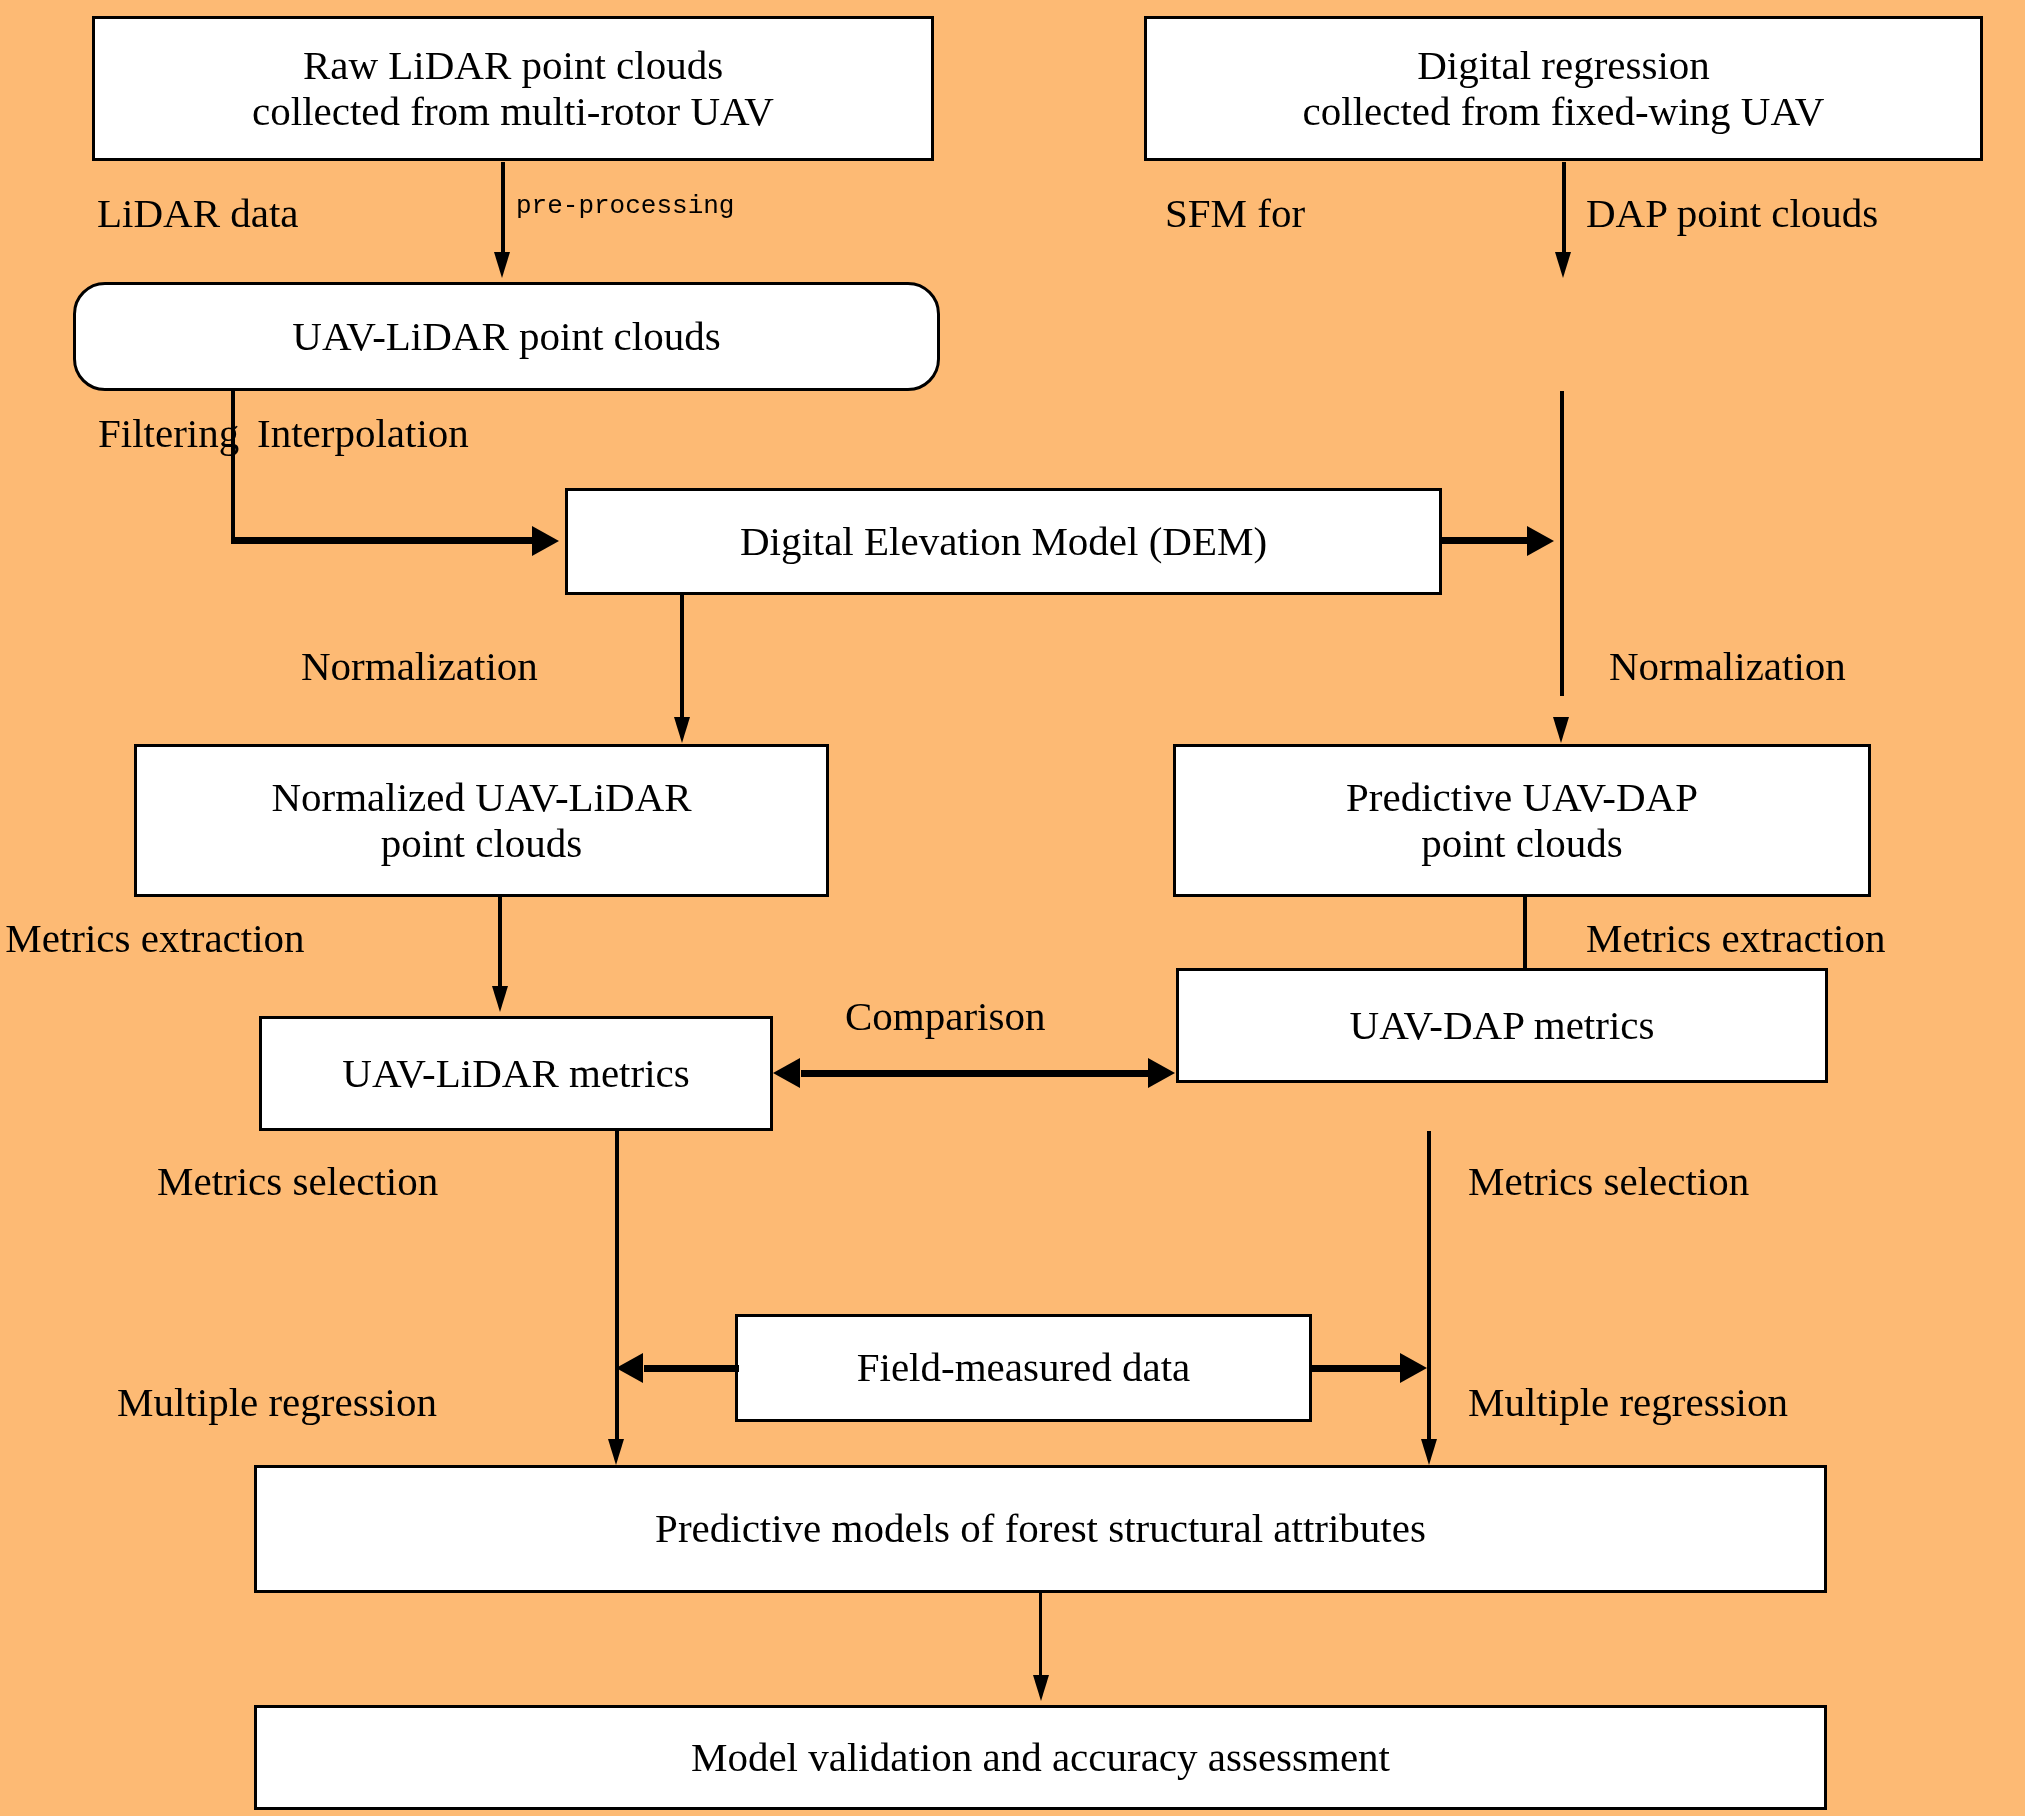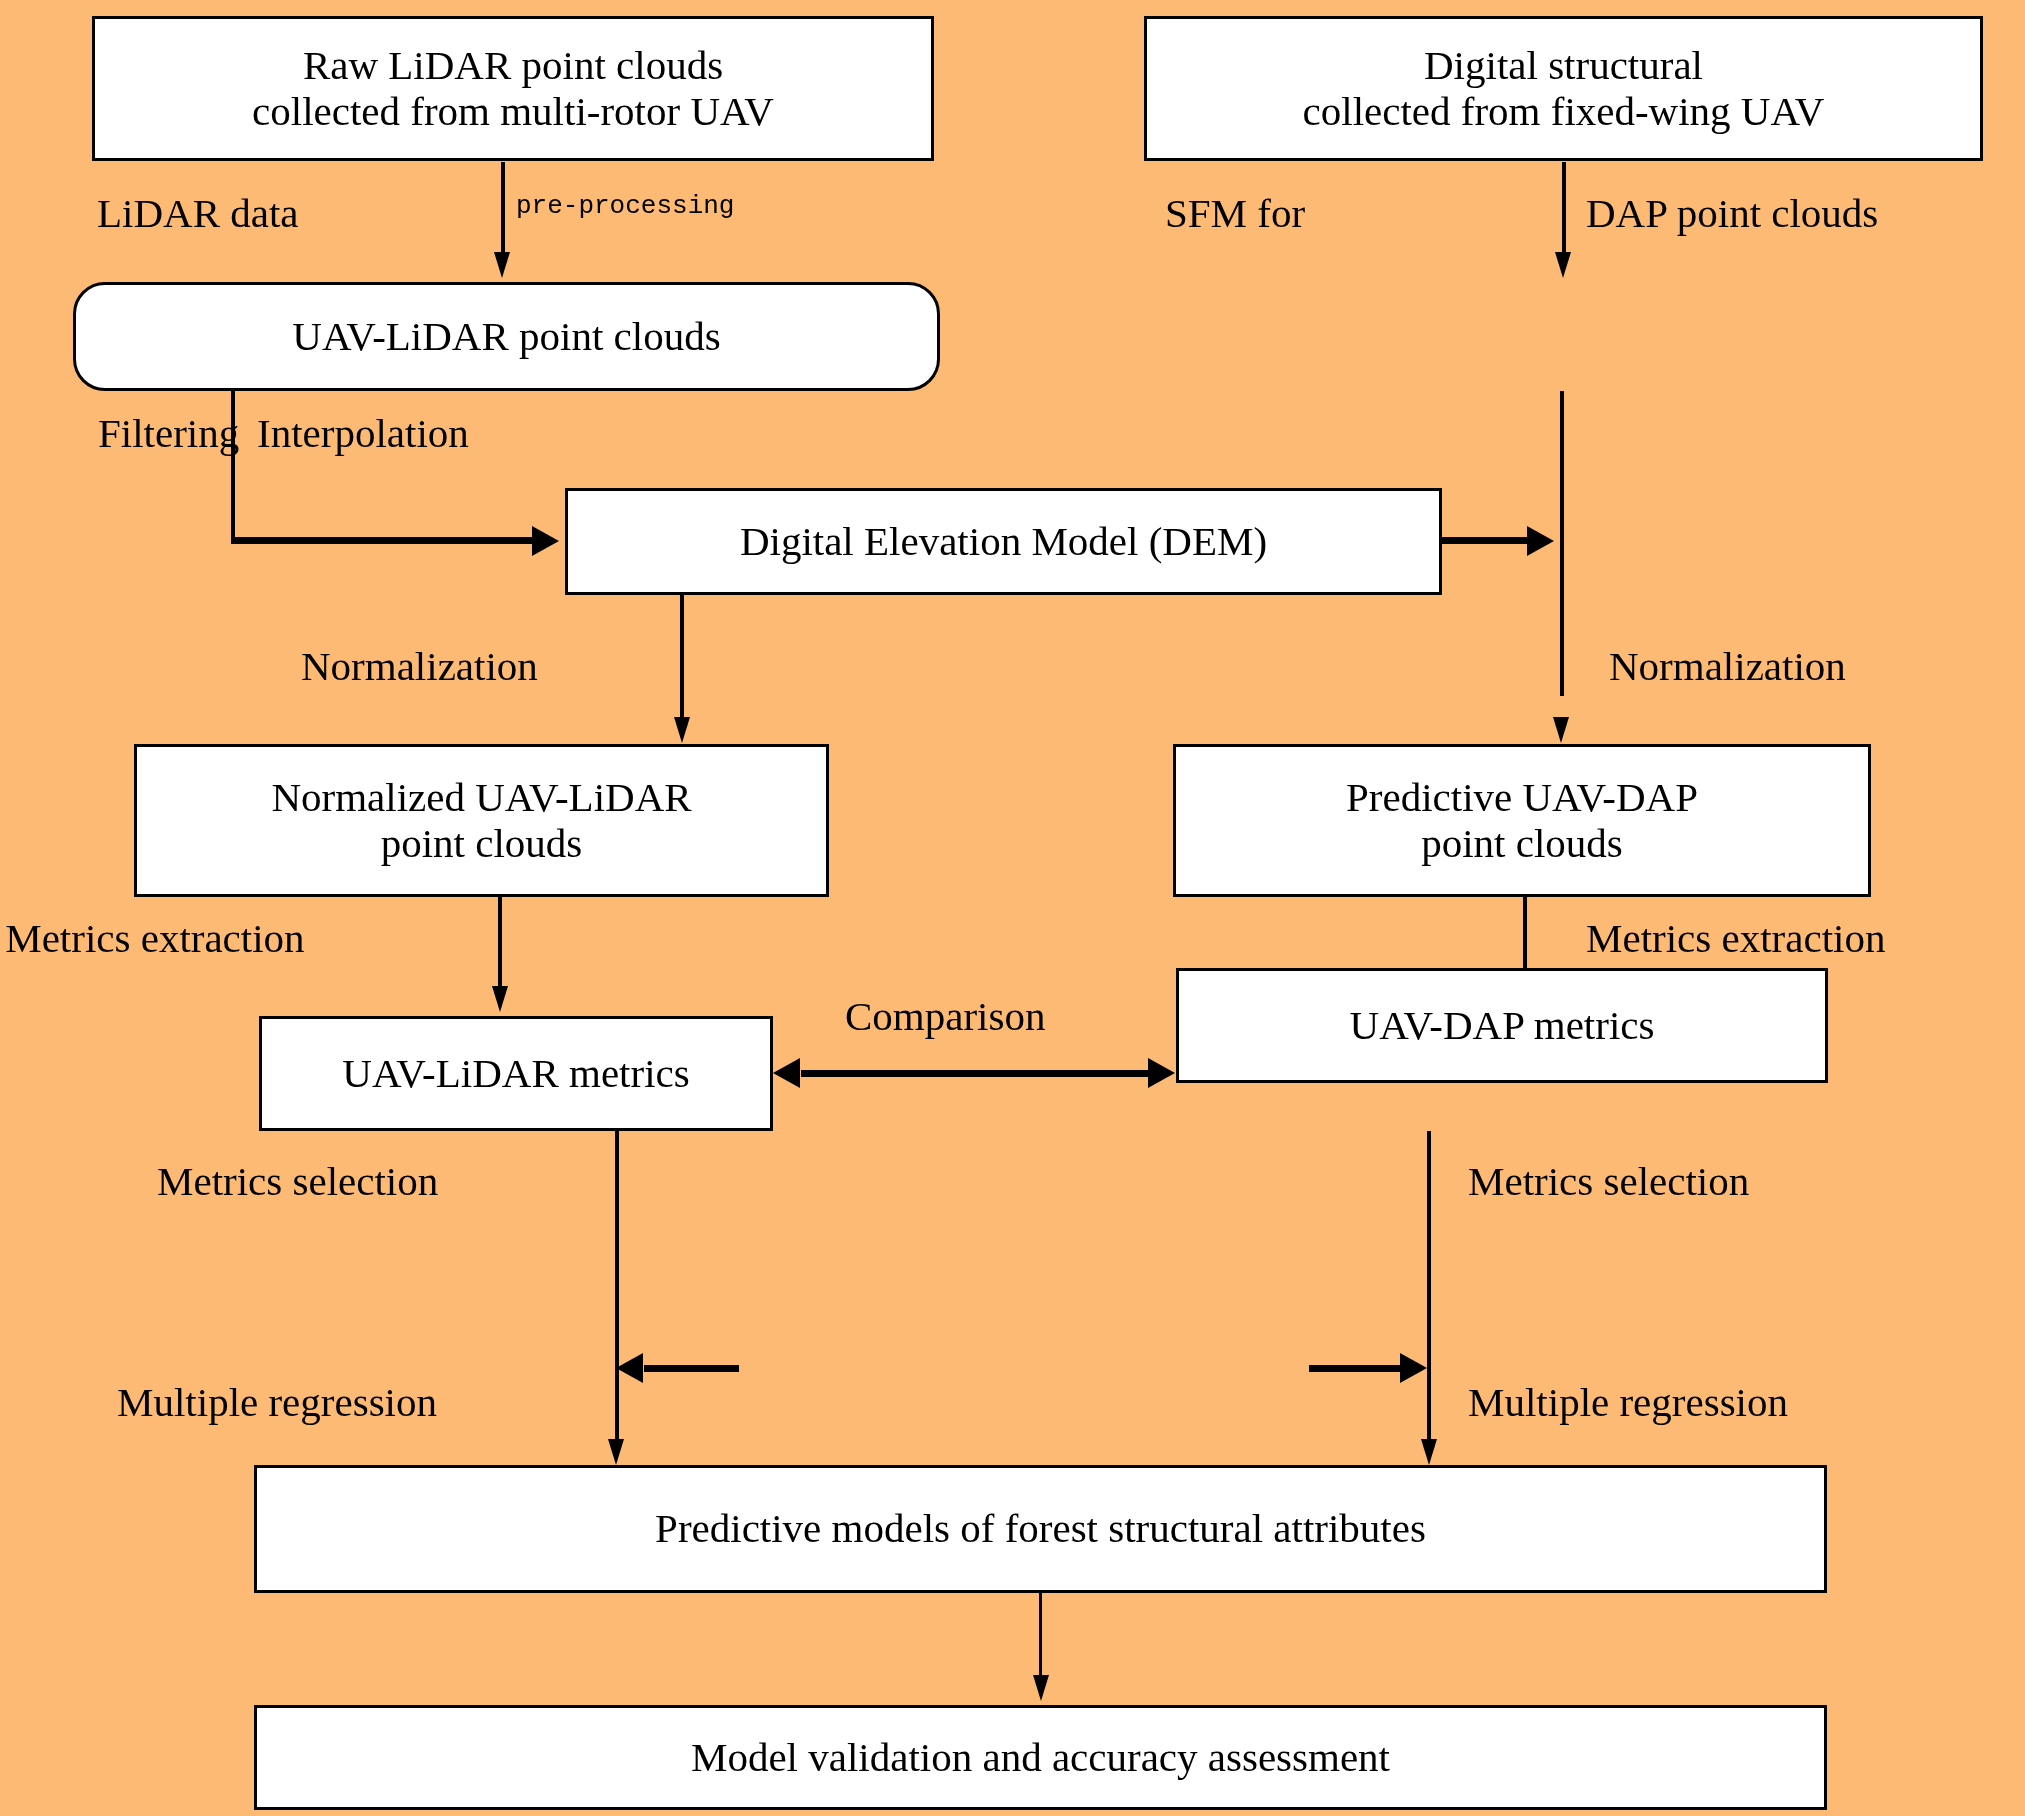--- a/index.html
+++ b/index.html
@@ -84,21 +84,21 @@
 <body>
 
 <div id="canvas">
 
   <div class="node" style="left:92px; top:16.4px; width:842px; height:145px; font-size:41px;">
     <span class="node-label">Raw LiDAR point clouds
 collected from multi-rotor UAV</span>
   </div>
 
   <div class="node" style="left:1144px; top:16.4px; width:839px; height:145px; font-size:41px;">
-    <span class="node-label">Digital structural
+    <span class="node-label">Digital regression
 collected from fixed-wing UAV</span>
   </div>
 
   <div class="vline" style="left:501px; top:162px; height:92px;"></div>
   <div class="arrow-down slim" style="left:494px; top:252px;"></div>
   <div class="edge-label" style="left:97px; top:193px; font-size:41px;">LiDAR data</div>
   <div class="edge-label" style="left:516px; top:193px; font-size:26px;font-family:Liberation Mono, monospace;">pre-processing</div>
 
   <div class="vline" style="left:1562px; top:162px; height:92px;"></div>
   <div class="arrow-down slim" style="left:1555px; top:252px;"></div>
@@ -165,20 +165,23 @@
   <div class="vline" style="left:615px; top:1131px; height:324px;"></div>
   <div class="arrow-down slim" style="left:608px; top:1439px;"></div>
   <div class="edge-label" style="left:157px; top:1161px; font-size:41px;">Metrics selection</div>
   <div class="edge-label" style="left:117px; top:1382px; font-size:41px;">Multiple regression</div>
 
   <div class="vline" style="left:1427px; top:1131px; height:324px;"></div>
   <div class="arrow-down slim" style="left:1421px; top:1439px;"></div>
   <div class="edge-label" style="left:1468px; top:1161px; font-size:41px;">Metrics selection</div>
   <div class="edge-label" style="left:1468px; top:1382px; font-size:41px;">Multiple regression</div>
 
+  <div class="node" style="left:735px; top:1314px; width:577px; height:108px; font-size:41px;">
+    <span class="node-label">Field-measured data</span>
+  </div>
 
   <div class="hline thick" style="left:644px; top:1365px; width:95px;"></div>
   <div class="arrow-left" style="left:616px; top:1353px;"></div>
 
   <div class="hline thick" style="left:1309px; top:1365px; width:92px;"></div>
   <div class="arrow-right" style="left:1400px; top:1353px;"></div>
 
   <div class="node" style="left:254px; top:1465px; width:1573px; height:128px; font-size:41px;">
     <span class="node-label">Predictive models of forest structural attributes</span>
   </div>

